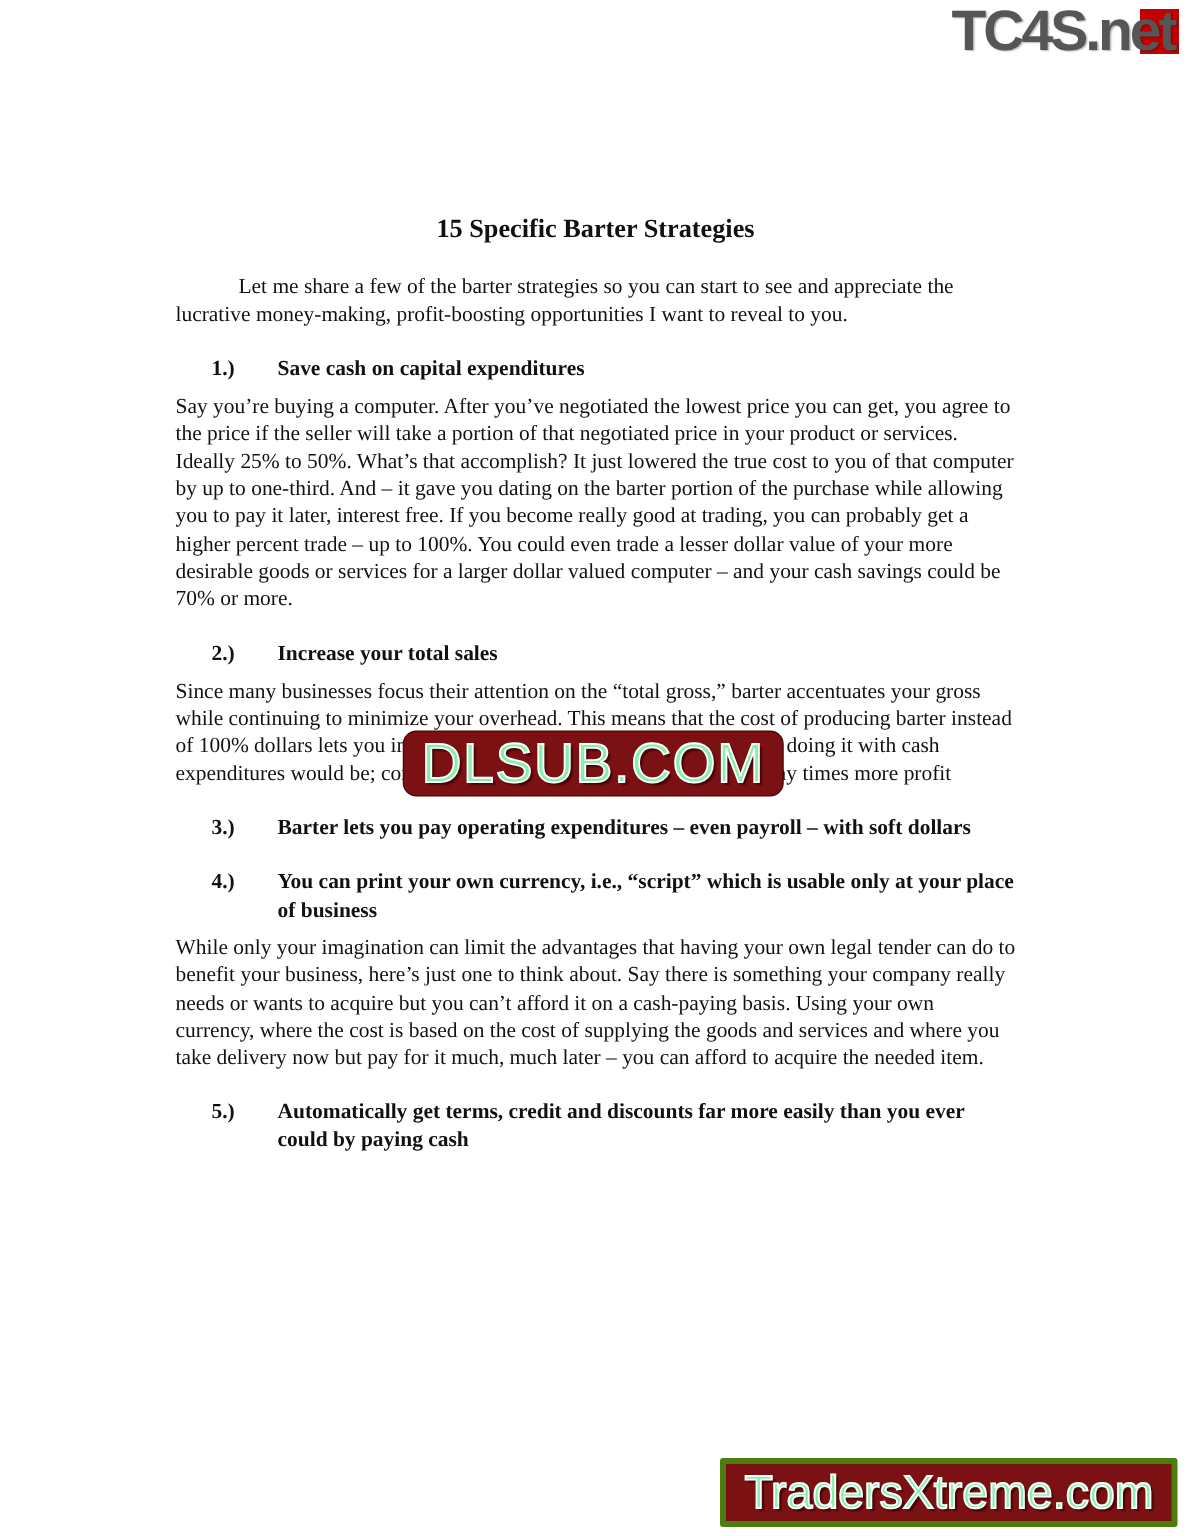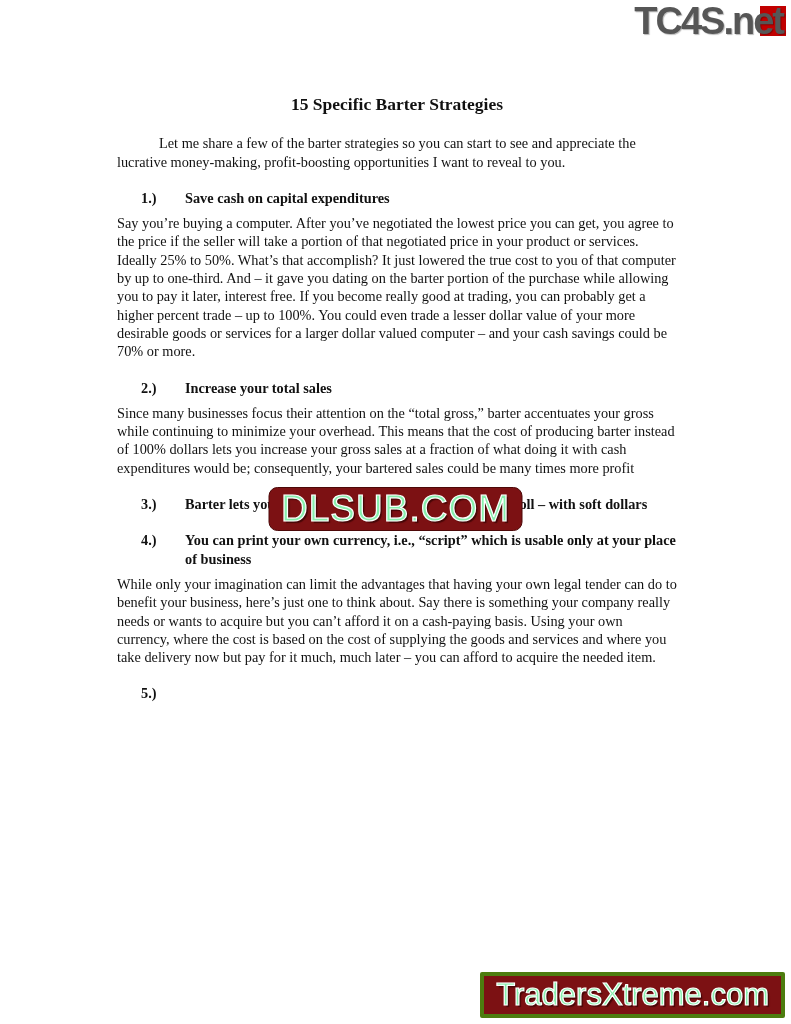--- a/index.html
+++ b/index.html
@@ -48,20 +48,21 @@
     width: 560px;
     padding-top: 95px;
     font-size: 14.3px;
     line-height: 18.3px;
   }
   .title {
     text-align: center;
     font-size: 17.5px;
     font-weight: 700;
     margin-bottom: 21px;
+    margin-top: 48px;
   }
   .intro { text-indent: 42px; }
 
   .sec-heading {
     display: flex;
     font-weight: 700;
     margin-top: 18px;
   }
   .sec-num { flex: none; width: 44px; margin-left: 24px; }
   .sec-head-text { flex: 1; }
@@ -143,20 +144,21 @@
       <div class="sec-heading">
         <span class="sec-num">4.)</span>
         <span class="sec-head-text">You can print your own currency, i.e., “script” which is usable only at your place of business</span>
       </div>
       <p class="sec-body">While only your imagination can limit the advantages that having your own legal tender can do to benefit your business, here’s just one to think about.  Say there is something your company really needs or wants to acquire but you can’t afford it on a cash-paying basis.  Using your own currency, where the cost is based on the cost of supplying the goods and services and where you take delivery now but pay for it much, much later – you can afford to acquire the needed item.</p>
     </div>
 
     <div class="section">
       <div class="sec-heading">
         <span class="sec-num">5.)</span>
+        <span class="sec-head-text">Automatically get terms, credit and discounts far more easily than you ever could by paying cash</span>
       </div>
     </div>
 
   </div>
 
   <div class="wm wm-mid">DLSUB.COM</div>
 
   <div class="wm wm-bottom">TradersXtreme.com</div>
 
 </div>

